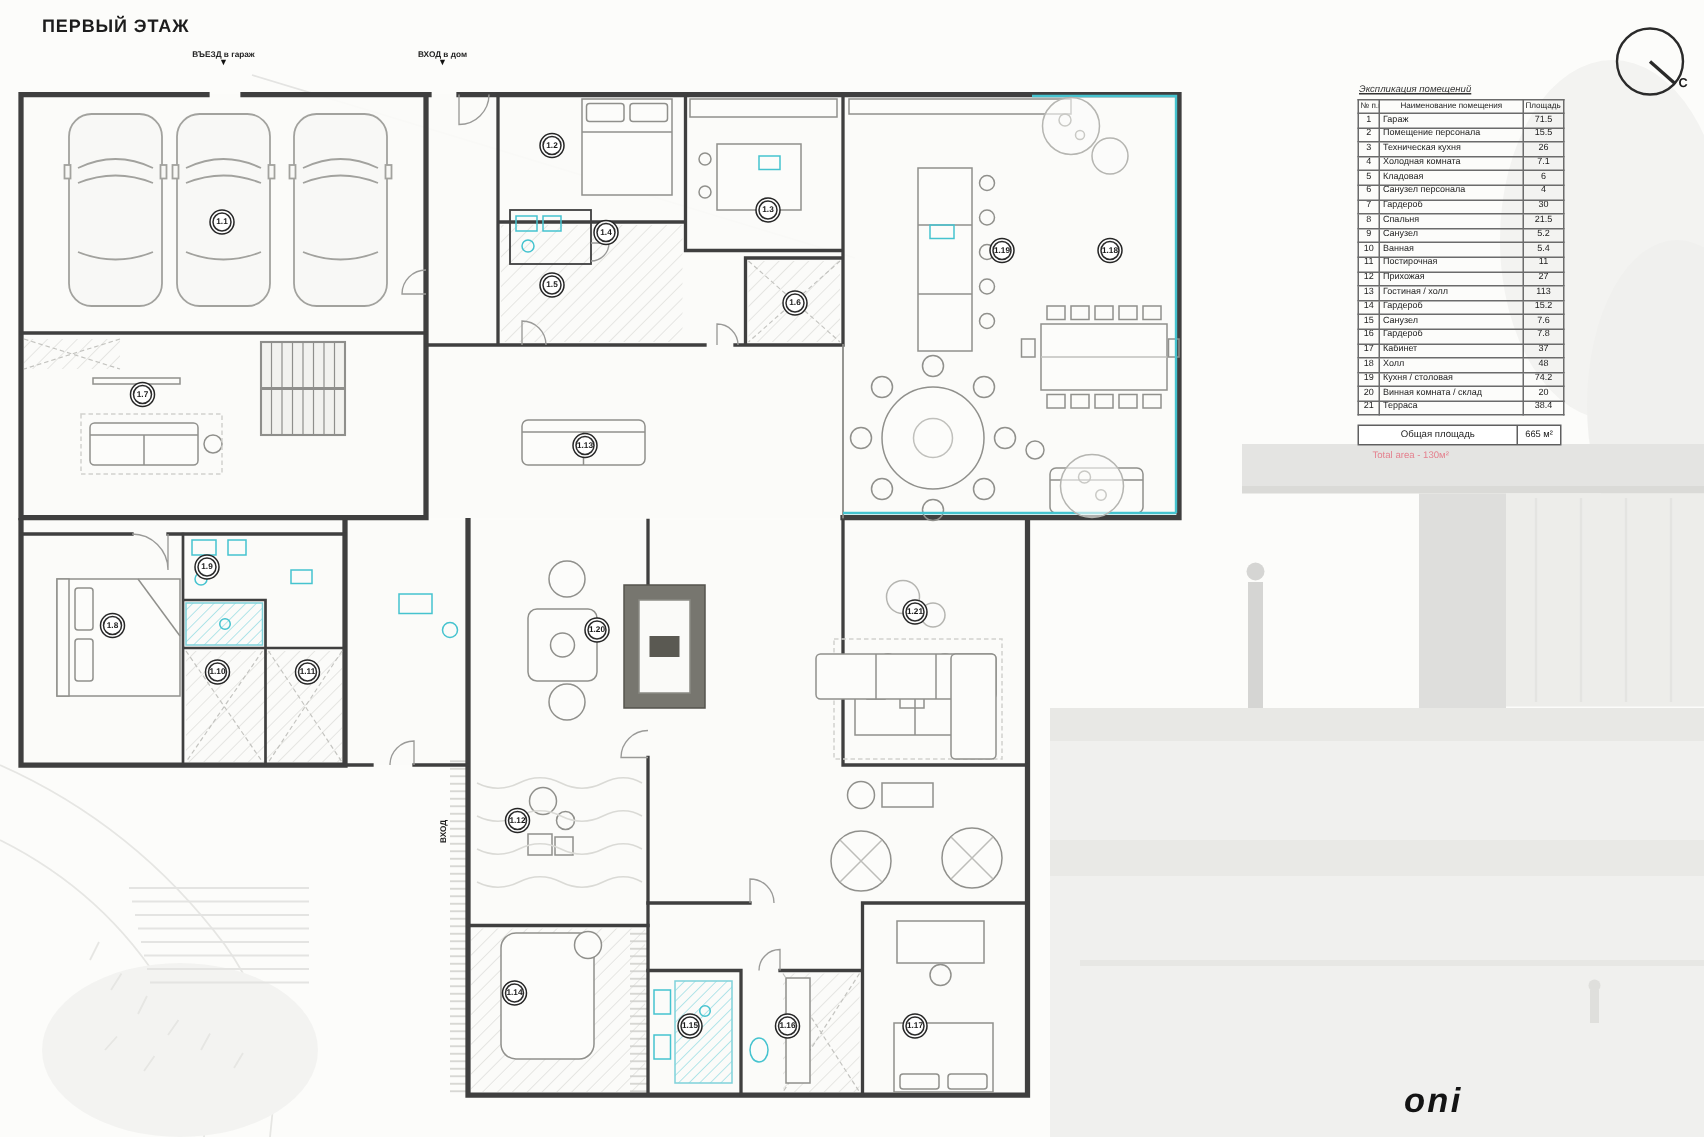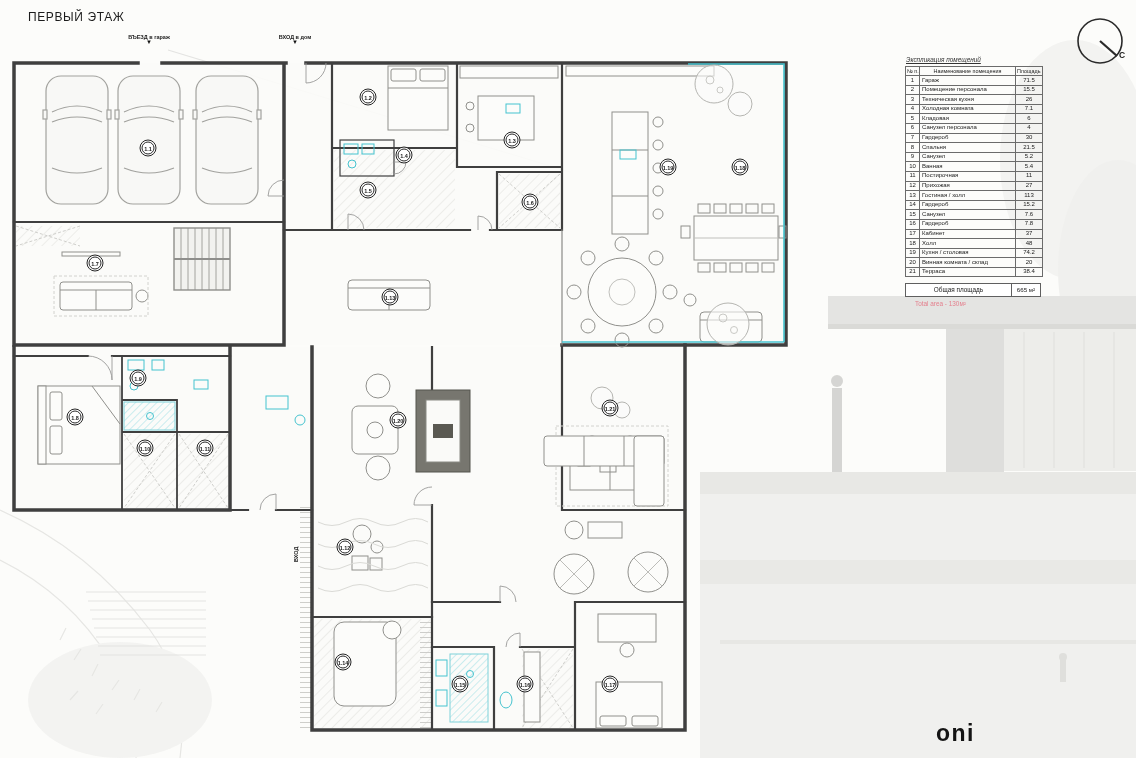--- a/index.html
+++ b/index.html
@@ -8,21 +8,21 @@
     background:#fcfcfa;
     font-family:"Liberation Sans","DejaVu Sans",sans-serif;
     color:#1c1c1c;
   }
   .abs{position:absolute;}
   
   #bg{left:0;top:0;width:1136px;height:758px;z-index:0;opacity:.75;}
   
   #plan{left:0;top:0;width:1136px;height:758px;z-index:2;}
   
-  .page-title{left:28px;top:10px;font-size:12px;font-weight:normal;letter-spacing:.6px;z-index:5;}
+  .page-title{left:28px;top:10px;font-size:12px;font-weight:bold;letter-spacing:.6px;z-index:5;}
   
   .entr{z-index:5;text-align:center;font-size:5.5px;font-weight:bold;color:#222;line-height:1.1;}
   .entr .tri{display:block;font-size:6px;color:#111;margin-top:-1px;}
   .entr-street{z-index:5;font-size:5.5px;font-weight:bold;color:#222;transform:rotate(-90deg);transform-origin:left top;}
   
   #bubbles{left:0;top:0;width:1136px;height:758px;z-index:4;pointer-events:none;position:absolute;}
   .bubble{
     position:absolute;width:17px;height:17px;border-radius:50%;
     border:1.2px solid #262626;background:rgba(255,255,255,.95);
     transform:translate(-50%,-50%);
@@ -41,21 +41,21 @@
   .c-name{width:93px;text-align:left;}
   .c-area{width:24px;text-align:center;}
   .legend-total{margin-top:6px;border:.8px solid #5f5f5f;display:flex;height:12px;background:rgba(255,255,255,.85);}
   .legend-total .lt-label{flex:1;text-align:center;font-size:6.4px;line-height:12px;border-right:.8px solid #5f5f5f;}
   .legend-total .lt-value{width:28px;text-align:center;font-size:6.2px;line-height:12px;}
   .legend-note{margin:3px 0 0 10px;font-size:6.4px;color:var(--note-red,#e4808e);}
   
   #compass{left:1066px;top:14px;width:72px;height:62px;z-index:5;}
   #compass .north-label{position:absolute;left:53px;top:36px;font-size:8.5px;font-weight:bold;color:#1a1a1a;}
   
-  .logo{left:936px;top:720px;z-index:5;font-size:23px;font-weight:bold;letter-spacing:1.5px;color:#141414;}
+  .logo{left:936px;top:720px;z-index:5;font-size:23px;font-weight:bold;letter-spacing:1.5px;color:#141414;font-style:italic;}
   svg{display:block;}
 </style>
 </head>
 <body>
 
 <svg id="bg" class="abs" viewBox="0 0 1136 758" aria-hidden="true">
 
   <g>
     <ellipse cx="1075" cy="160" rx="75" ry="120" fill="#f0f0ee"></ellipse>
     <ellipse cx="1118" cy="270" rx="60" ry="110" fill="#ededeb"></ellipse>

